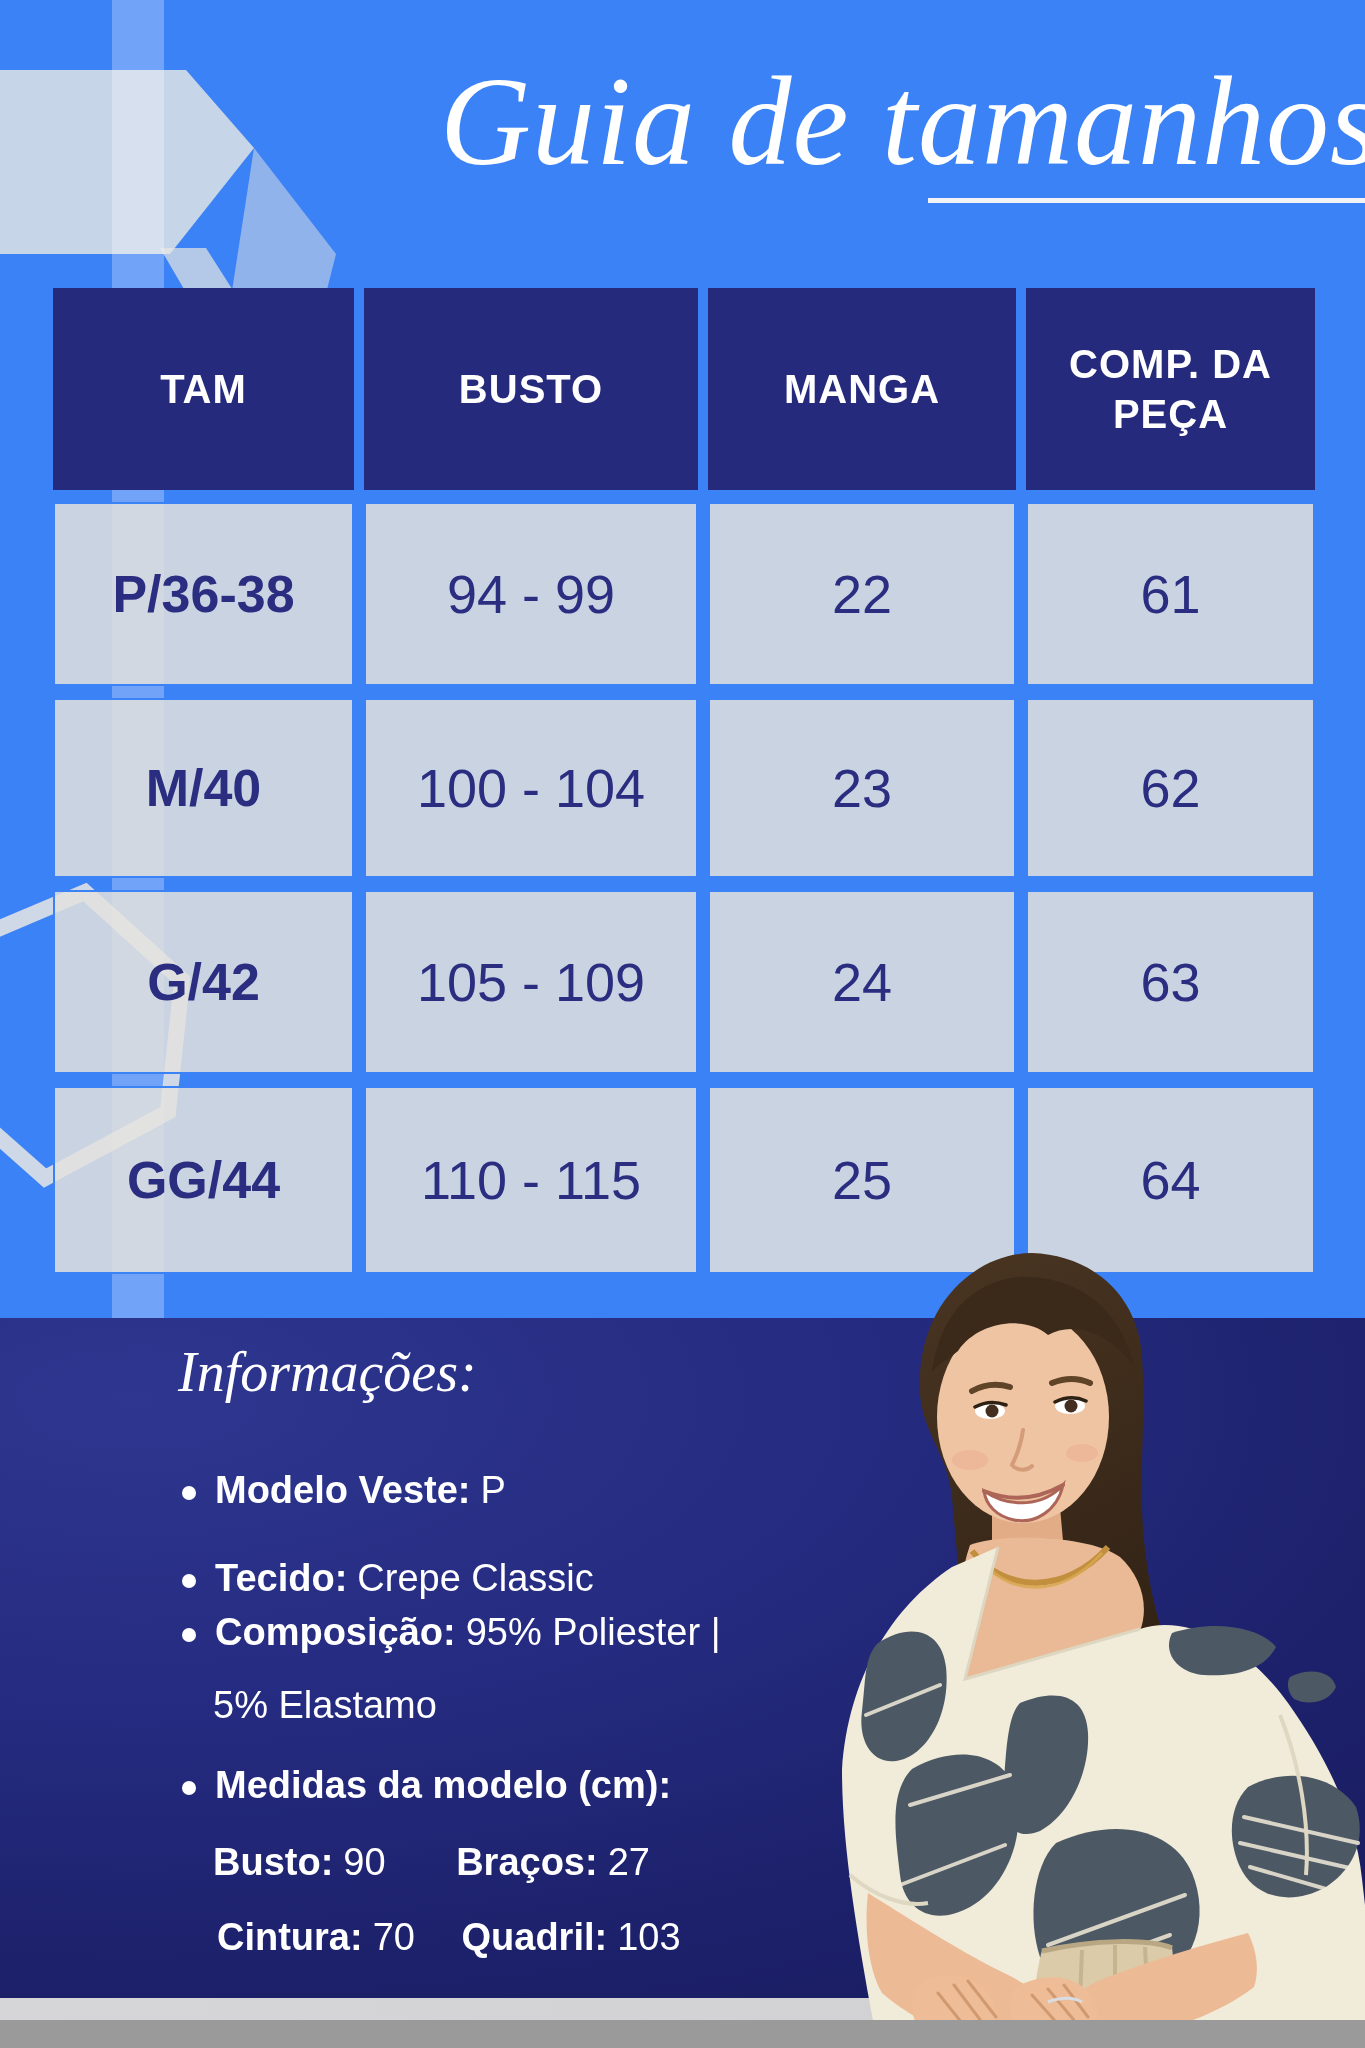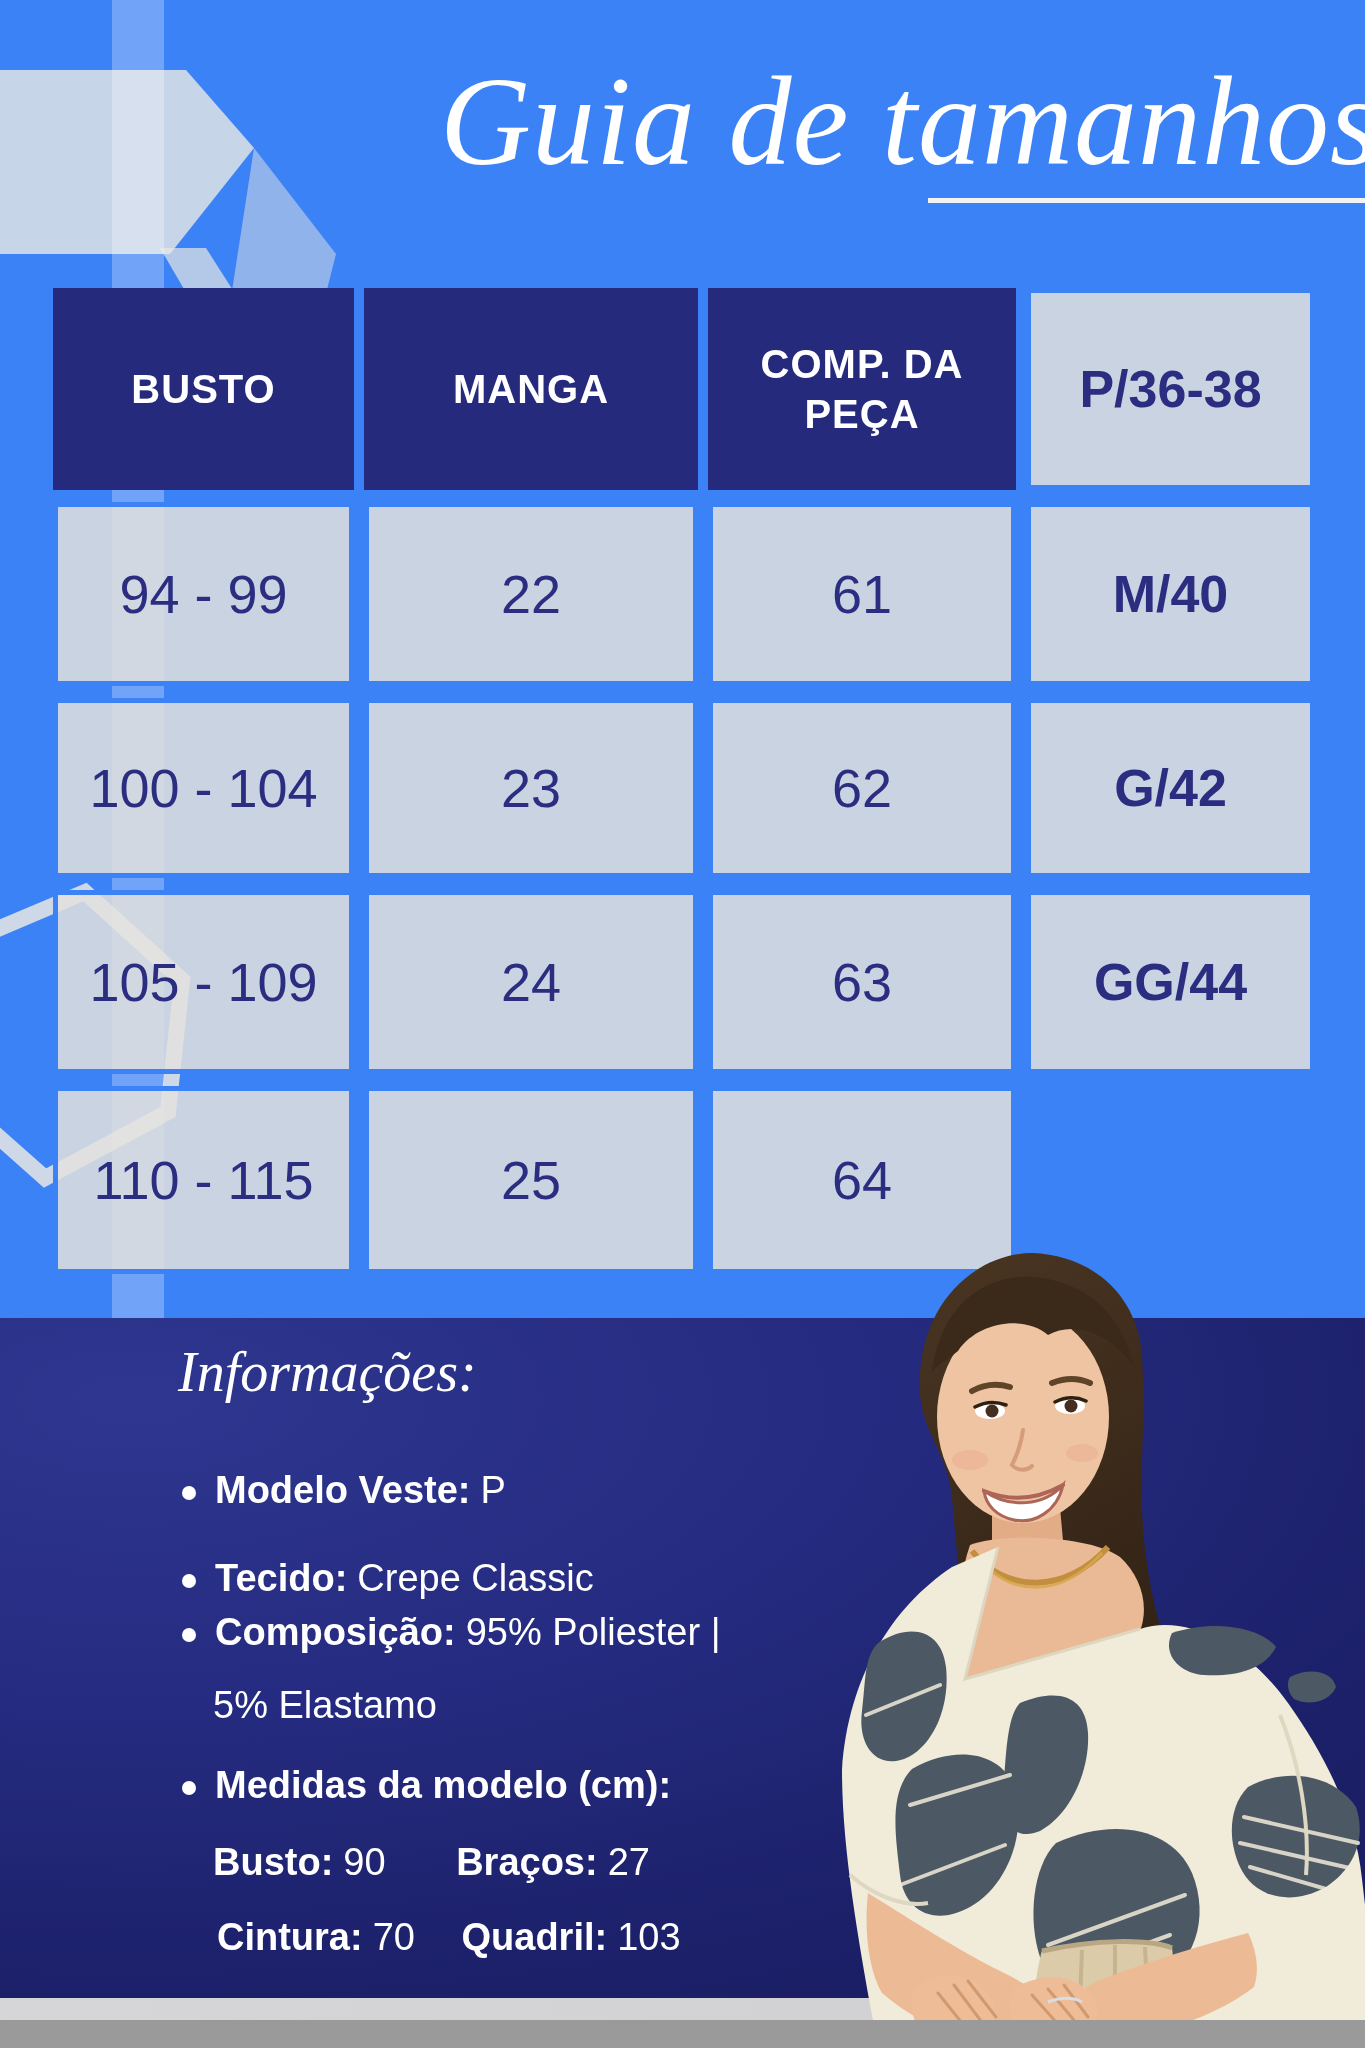--- a/index.html
+++ b/index.html
@@ -29,21 +29,21 @@
     column-gap:10px;row-gap:12px;
   }
   .hcell{
     background:#252a7d;color:#ffffff;
     display:flex;align-items:center;justify-content:center;text-align:center;
     font-weight:700;font-size:40px;letter-spacing:1px;line-height:1.25;
     padding:0 30px;
   }
   .dcell{
     background:rgba(227,226,222,0.85);
-    border:5px solid #3b82f6;
+    border:2px solid #3b82f6;
     display:flex;align-items:center;justify-content:center;text-align:center;
     color:#2b2e80;font-size:54px;font-weight:400;letter-spacing:0px;
   }
   .dcell.size-col{font-weight:700;font-size:52px;}
   
   .info-section{
     position:absolute;left:0;top:1318px;width:1365px;height:680px;z-index:3;
     background:radial-gradient(150% 130% at 10% 12%, #2e368f 0%, #252b80 35%, #1c2069 68%, #171a58 100%);
   }
   .bottom-strip{
@@ -81,20 +81,21 @@
     <polygon points="160,248 206,248 332,446 284,460" fill="#e8e7e2" opacity="0.7"></polygon>
     <polygon points="254,148 336,254 284,460 226,330" fill="#e5e4df" opacity="0.5"></polygon>
     <polygon points="-40,945 85,892 182,980 168,1112 45,1178 -52,1092" fill="none" stroke="#e9e8e3" stroke-width="16" opacity="0.85"></polygon>
     <rect x="112" y="0" width="52" height="1330" fill="#ffffff" opacity="0.28"></rect>
   </svg>
 
   <div class="title">Guia de tamanhos</div>
   <div class="title-underline"></div>
 
   <div class="size-table">
+    <div class="hcell">TAM</div>
     <div class="hcell">BUSTO</div>
     <div class="hcell">MANGA</div>
     <div class="hcell">COMP. DA PEÇA</div>
 
     <div class="dcell size-col">P/36-38</div>
     <div class="dcell">94 - 99</div>
     <div class="dcell">22</div>
     <div class="dcell">61</div>
 
     <div class="dcell size-col">M/40</div>

